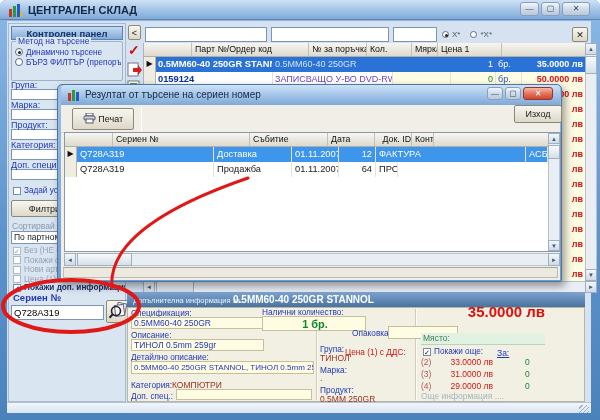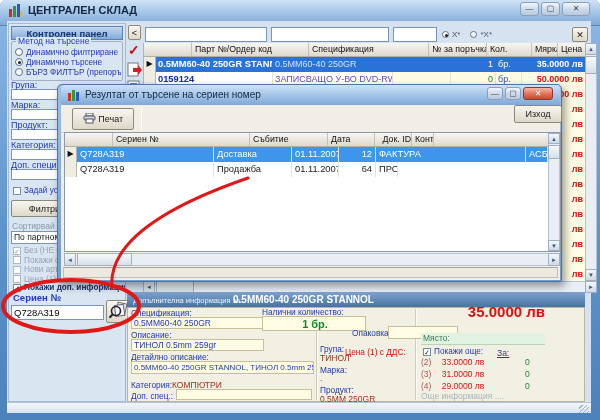--- a/index.html
+++ b/index.html
@@ -3,21 +3,21 @@
 <meta charset="utf-8">
 <style>
   html,body{margin:0;padding:0;background:#fff;}
   *{box-sizing:border-box;}
   .screen{position:relative;width:600px;height:420px;overflow:hidden;
     font-family:"Liberation Sans",sans-serif;
     background:linear-gradient(180deg,#8cb8e6 0%,#5e94cc 55%,#4a82bc 100%);
     border-radius:6px 6px 0 0;}
   .abs{position:absolute;}
   
-  .titlebar{left:0;top:0;width:600px;height:26px;border-radius:6px 6px 0 0;
+  .titlebar{left:0;top:0;width:600px;height:20px;border-radius:6px 6px 0 0;
     background:linear-gradient(180deg,#cfe2f6 0%,#a8c8ea 45%,#7fa9d8 100%);
     border-bottom:1px solid #5d86b4;}
   .title-text{font-size:11px;font-weight:bold;color:#152844;line-height:21px;}
   .winbtn{height:14px;border:1px solid #8aa0ba;border-radius:3px;
     background:linear-gradient(180deg,#f2f6fb,#cfdbe9 50%,#b9c9dc);
     font-size:8px;color:#33465e;text-align:center;line-height:12px;}
   
   .client{left:7px;top:21px;width:584px;height:392px;background:#d6e2f0;}
   .inp{background:#fff;border:1px solid #7a96b4;}
   .cream{background:#fffce4;border:1px solid #c6bf9c;font-size:8.5px;line-height:11px;
@@ -96,21 +96,21 @@
   .drow.sel .dcell.dc0{background:#efece2;color:#111;}
   
   .info-header{left:127px;top:292px;width:458px;height:15px;
     background:linear-gradient(180deg,#7ea3cf,#48739f);}
   .info-body{left:127px;top:307px;width:458px;height:95px;background:#f1f0e2;border:1px solid #b8b5a4;}
   .ilbl{font-size:8.3px;line-height:9px;color:#2238b8;white-space:nowrap;}
   .ival-red{font-size:8.5px;color:#9c3020;white-space:nowrap;}
   .vline{width:2px;border-left:1px solid #cfccba;border-right:1px solid #fcfbf4;}
   .tier{height:12px;position:relative;font-size:8.5px;line-height:12px;}
   .tn{position:absolute;left:0;color:#b05555;}
-  .tp{position:absolute;left:12px;width:60px;text-align:center;color:#d61414;}
+  .tp{position:absolute;left:12px;width:60px;text-align:right;color:#d61414;}
   .tq{position:absolute;left:104px;color:#128a30;}
   .statusbar{left:7px;top:402px;width:584px;height:11px;border-top:1px solid #b2c3d6;
     background:linear-gradient(180deg,#f2f6fb,#d9e4f0);}
   .grip{right:2px;top:2px;width:10px;height:8px;
     background:repeating-linear-gradient(135deg,transparent 0 2px,#9ab0c4 2px 3px);}
   .annot{left:0;top:0;width:600px;height:420px;z-index:50;pointer-events:none;}
 </style>
 </head>
 <body>
 
@@ -132,24 +132,20 @@
   </div>
 
   <div class="abs client"></div>
 
   <div class="abs leftpanel"></div>
   <div class="abs cp-header">Контролен панел</div>
   <div class="abs groupbox"></div>
   <div class="abs legend">Метод на търсене</div>
   <div class="abs" style="left:15px;top:47px;width:106px;" id="methods">
       <div class="radio-row">
-        <span class="radio"></span>
-        <span>Динамично филтриране</span>
-      </div>
-      <div class="radio-row">
         <span class="radio on"></span>
         <span>Динамично търсене</span>
       </div>
       <div class="radio-row">
         <span class="radio"></span>
         <span>БЪРЗ ФИЛТЪР (препоръч.)</span>
       </div>
     </div>
 
   <div class="abs" style="left:11px;top:81px;width:113px;" id="cp-fields">
@@ -250,21 +246,20 @@
         <span class="radio sm"></span>
         <span>*X*</span>
       </span>
     </div>
   <div class="abs btn" style="left:572px;top:27px;width:16px;height:15px;line-height:14px;">✕</div>
 
   <div class="abs" style="left:143px;top:43px;width:442px;height:238px;overflow:hidden;background:#fff;border-left:1px solid #a8b4c0;">
     <div class="gridhead" id="prod-head">
         <div class="hc c0"></div>
         <div class="hc c1">Парт №/Ордер код</div>
-        <div class="hc c2">Спецификация</div>
         <div class="hc c3">№ за поръчка</div>
         <div class="hc c4">Кол.</div>
         <div class="hc c5">Мярка</div>
         <div class="hc c6">Цена 1</div>
       </div>
     <div id="prod-rows">
         <div class="prow sel">
           <div class="pc c0">▶</div>
           <div class="pc c1">0.5MM60-40 250GR STANNOL</div>
           <div class="pc c2">0.5MM60-40 250GR</div>

